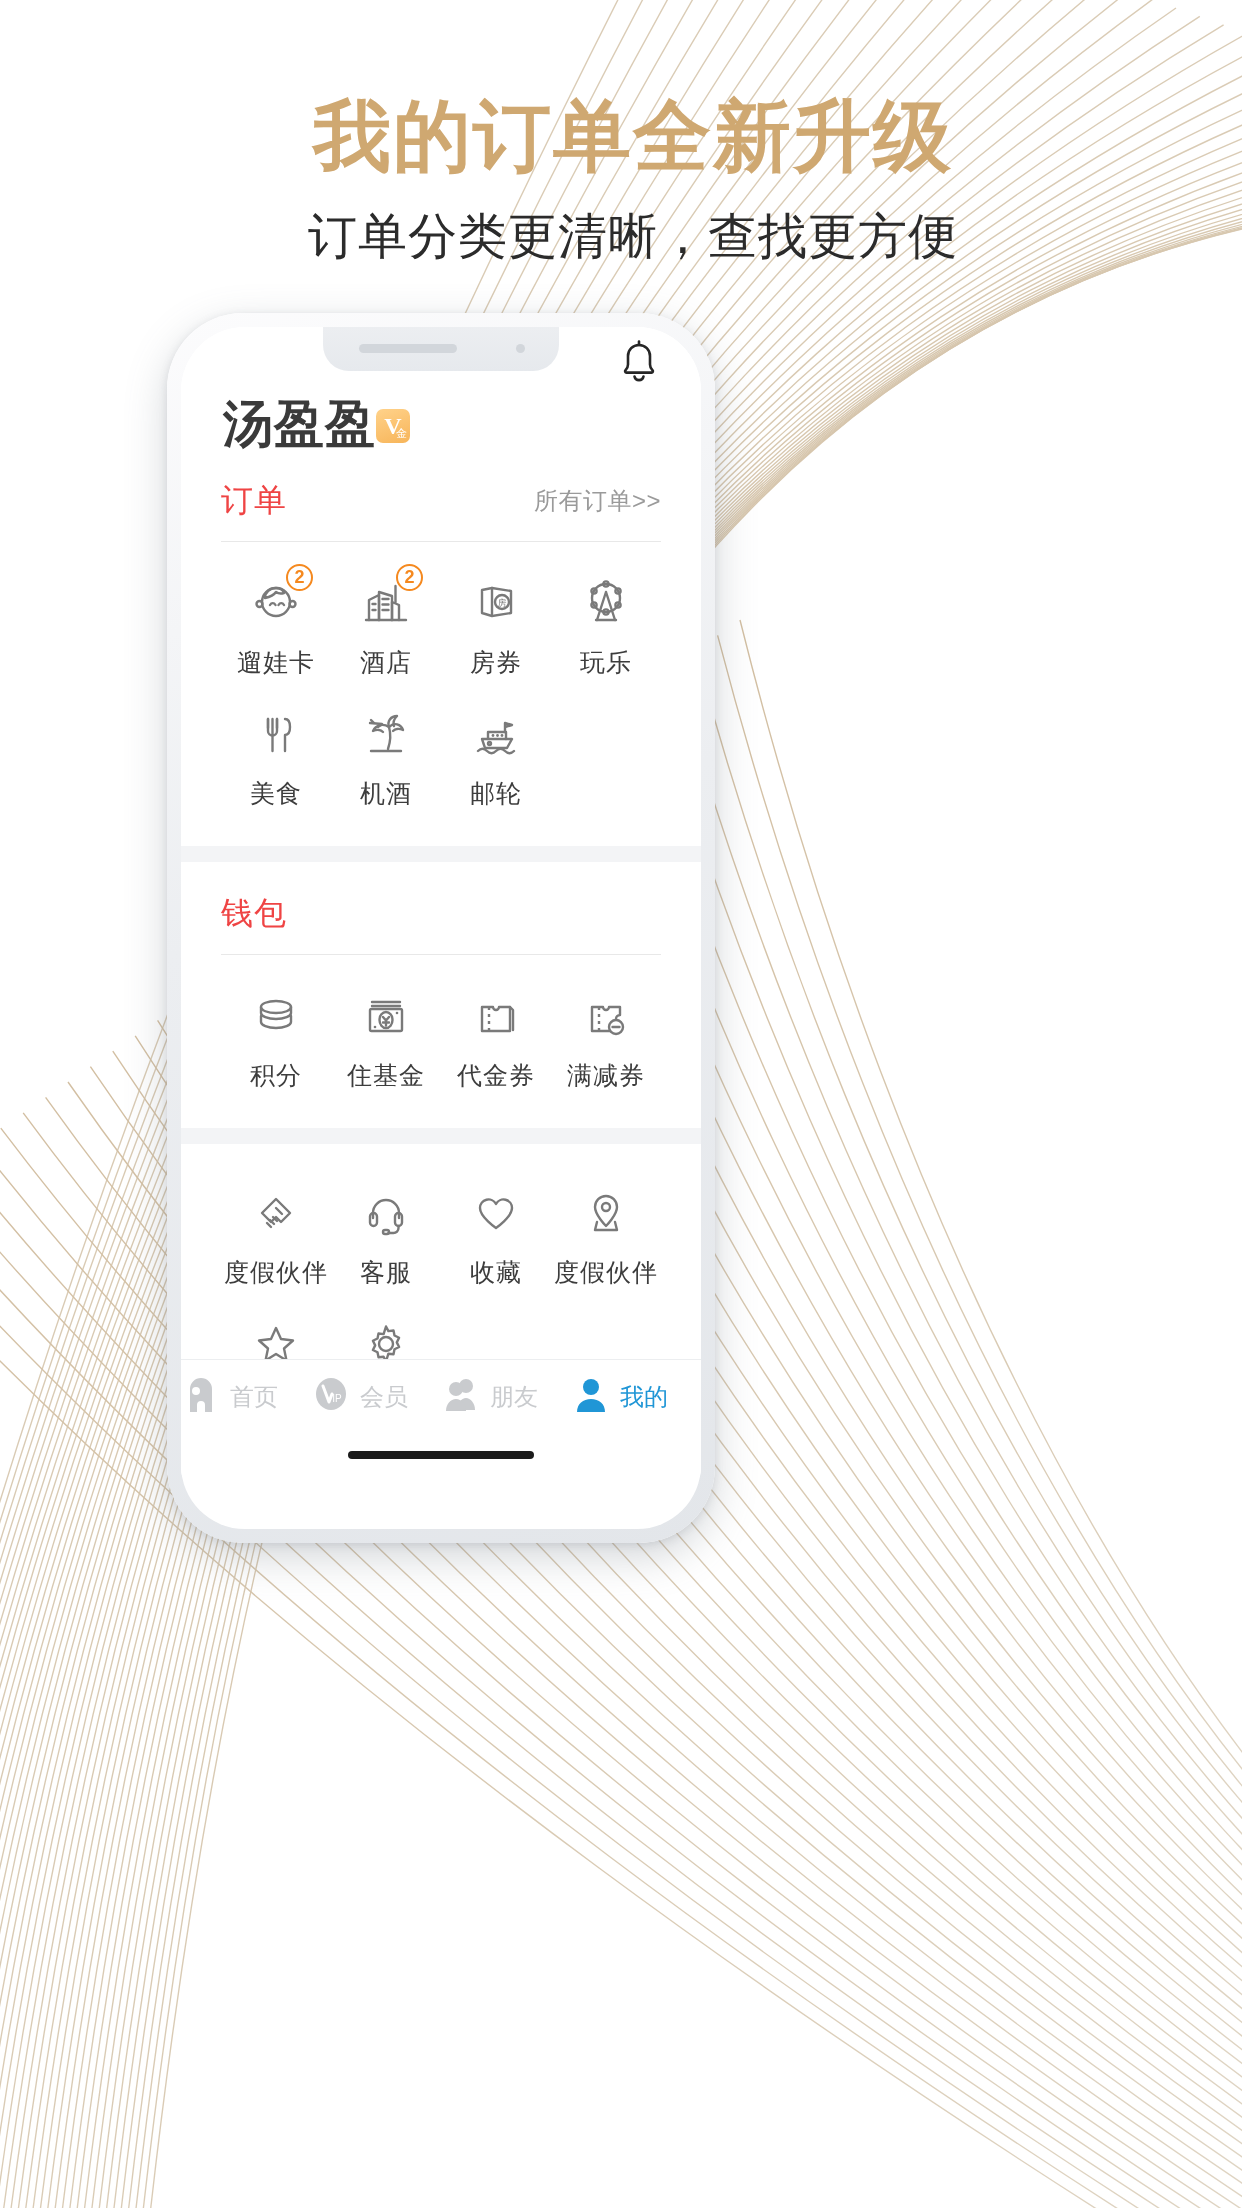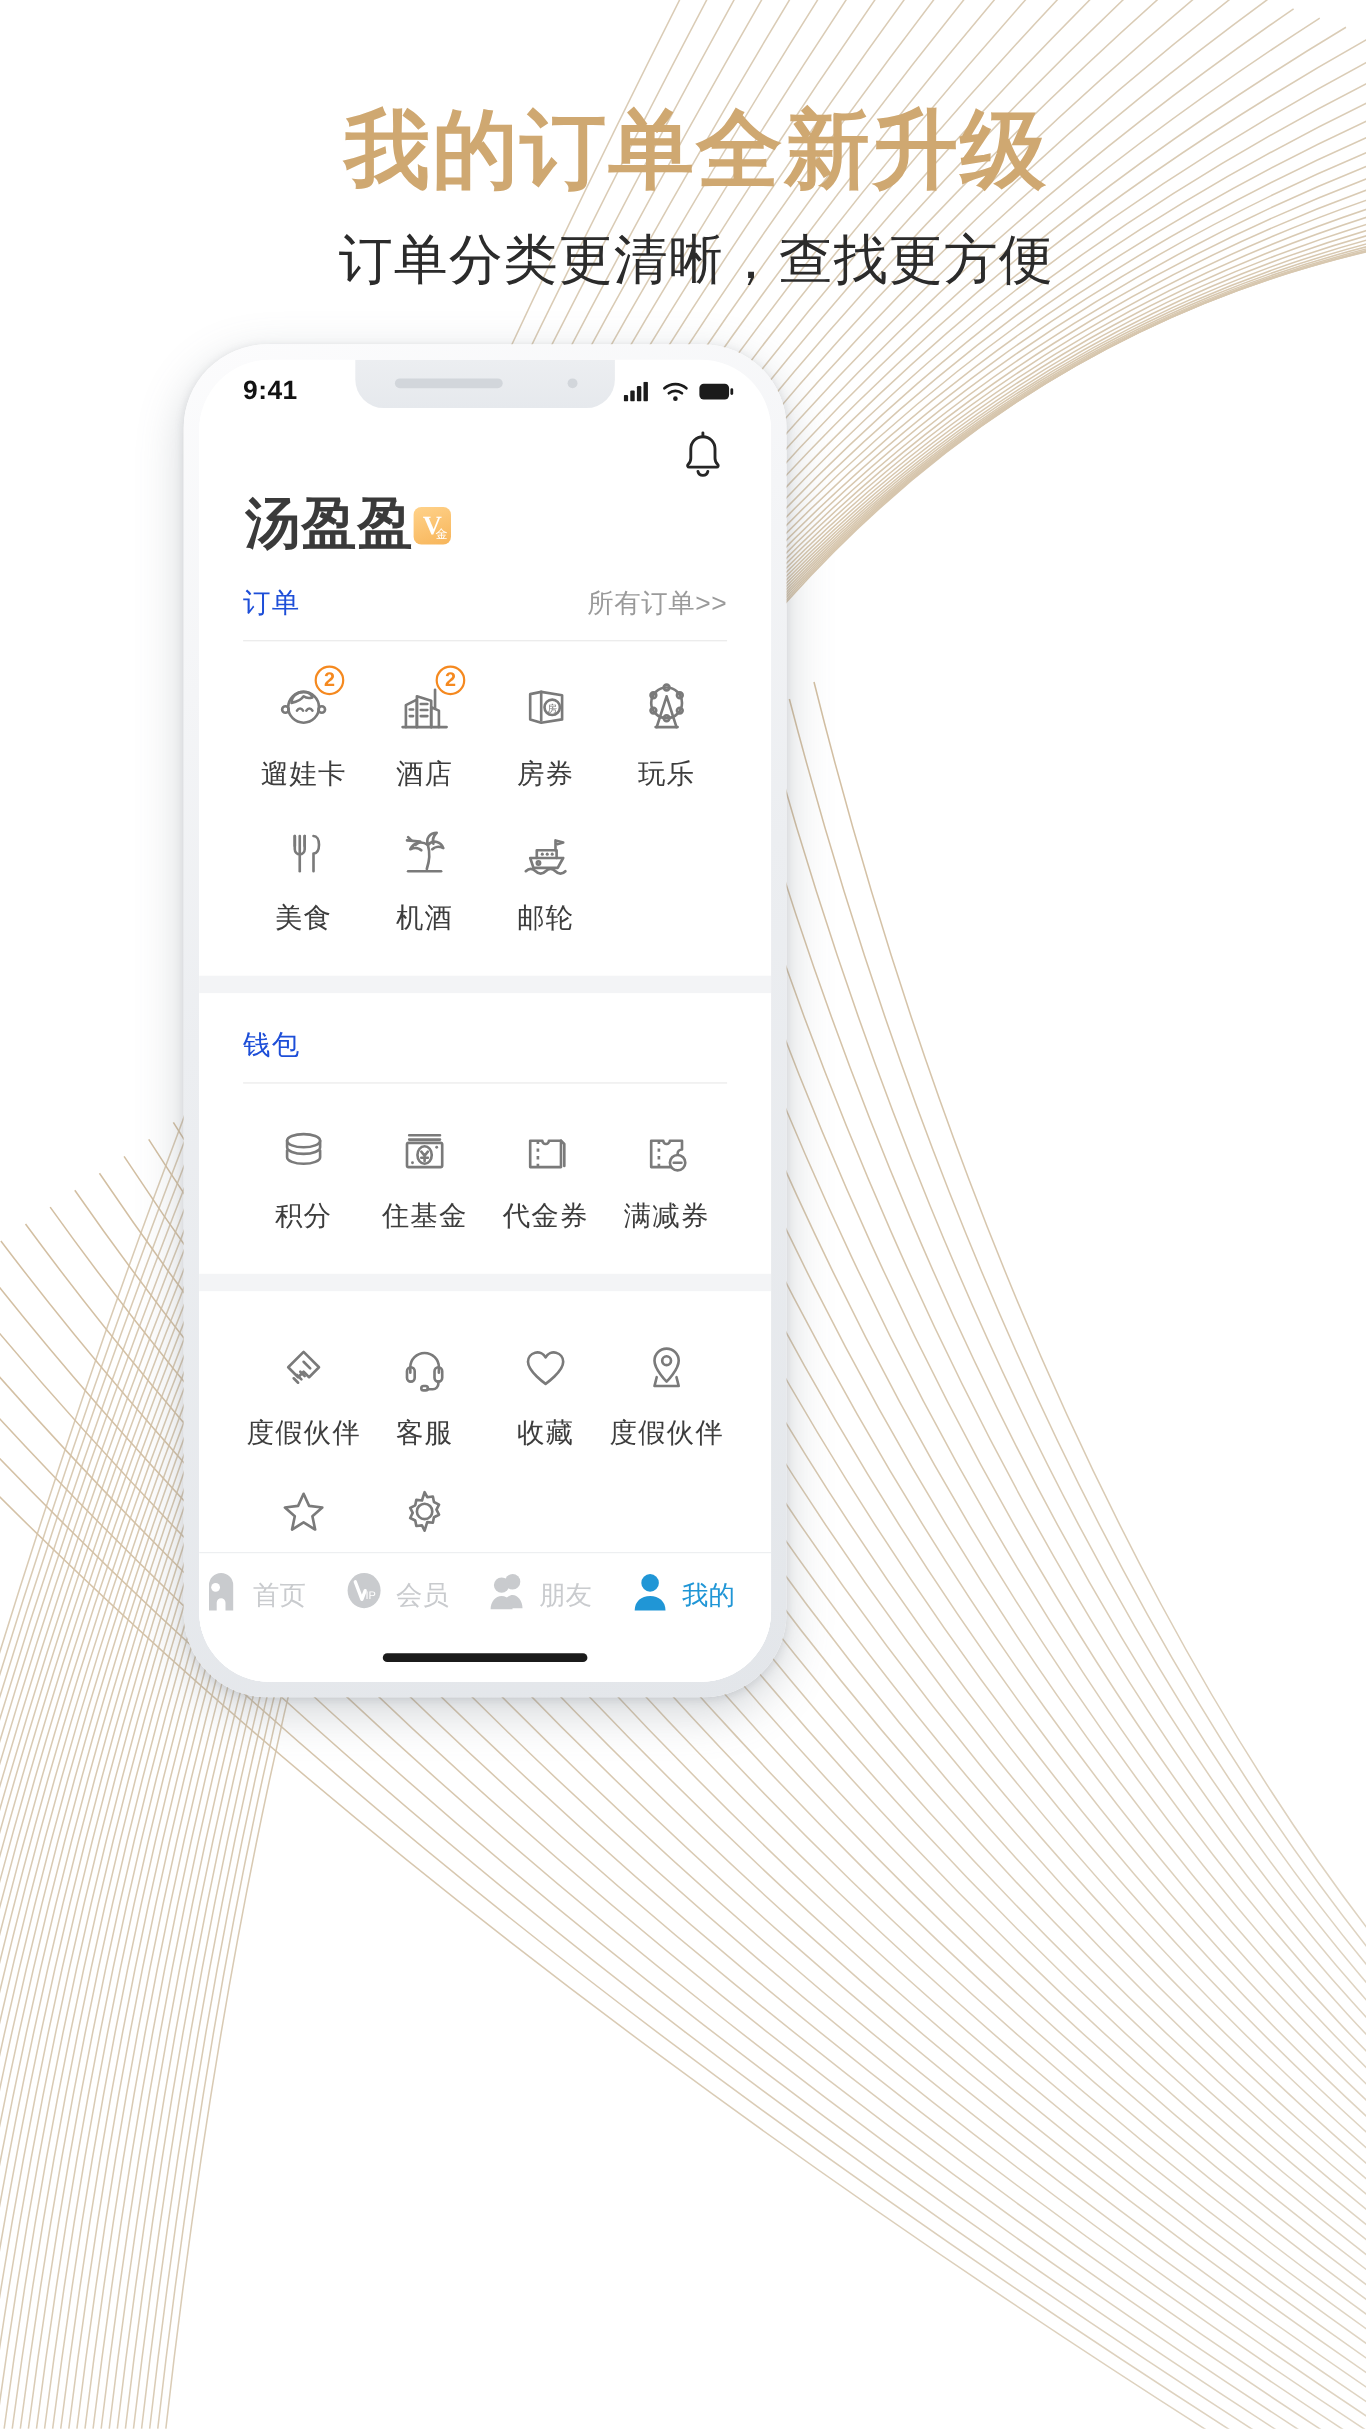--- a/index.html
+++ b/index.html
@@ -98,21 +98,21 @@
   .vip-badge .jin { position:absolute; right:3px; bottom:2px; font-size:11px; color:#fff; }
 
   
   .card { background:#fff; padding:0 40px; }
   .card + .gap { height:16px; background:#f3f4f6; }
 
   .sec-head {
     display:flex; align-items:center; justify-content:space-between;
     padding:30px 0 18px 0;
   }
-  .sec-title { font-size:25px; color:#1d4ed8; letter-spacing:1px;font-family:Liberation Serif, serif; }
+  .sec-title { font-size:32px; color:#ef4444; letter-spacing:1px;font-family:Liberation Serif, serif; }
   .sec-link  { font-size:24px; color:#9a9a9a; letter-spacing:.5px; }
   .divider { height:1px; background:#e8e8e8; }
 
   .grid {
     display:grid; grid-template-columns:repeat(4,1fr);
     row-gap:4px; padding:24px 0 22px 0;
   }
   .cell {
     display:flex; flex-direction:column; align-items:center;
     position:relative; padding:8px 0 14px 0;
@@ -254,40 +254,20 @@
 </div>
 
 <div class="phone">
   <div class="phone-inner">
 
     <div class="notch">
       <div class="speaker"></div>
       <div class="cam"></div>
     </div>
 
-    <div class="statusbar">
-      <div class="status-time">9:41</div>
-      <div class="status-right">
-        <svg width="26" height="18" viewBox="0 0 26 18">
-          <rect x="0" y="12" width="4" height="6" rx="1" fill="#1b1b1b"></rect>
-          <rect x="6" y="8" width="4" height="10" rx="1" fill="#1b1b1b"></rect>
-          <rect x="12" y="4" width="4" height="14" rx="1" fill="#1b1b1b"></rect>
-          <rect x="18" y="0" width="4" height="18" rx="1" fill="#1b1b1b"></rect>
-        </svg>
-        <svg width="24" height="18" viewBox="0 0 24 18">
-          <path d="M2 6 A15 15 0 0 1 22 6" stroke="#1b1b1b" stroke-width="2.4" fill="none" stroke-linecap="round"></path>
-          <path d="M6 10.5 A9.5 9.5 0 0 1 18 10.5" stroke="#1b1b1b" stroke-width="2.4" fill="none" stroke-linecap="round"></path>
-          <circle cx="12" cy="15.4" r="2.1" fill="#1b1b1b"></circle>
-        </svg>
-        <svg width="32" height="16" viewBox="0 0 32 16">
-          <rect x="0.8" y="0.8" width="27" height="14.4" rx="4" fill="#1b1b1b"></rect>
-          <rect x="29" y="5" width="2.6" height="6" rx="1.3" fill="#1b1b1b"></rect>
-        </svg>
-      </div>
-    </div>
 
     <div class="screen">
 
       <div class="bell-row">
         <svg width="44" height="46" viewBox="0 0 44 46">
           <path d="M22 6c-6.2 0-11 4.8-11 11v8.5c0 2.2-.9 4.2-2.5 5.7-.9.9-.3 2.4 1 2.4h25c1.3 0 1.9-1.5 1-2.4-1.6-1.5-2.5-3.5-2.5-5.7V17c0-6.2-4.8-11-11-11z" fill="none" stroke="#262626" stroke-width="2.6" stroke-linejoin="round"></path>
           <path d="M22 2.5v3.5" stroke="#262626" stroke-width="2.6" stroke-linecap="round"></path>
           <path d="M17.5 37.5a4.6 4.6 0 0 0 9 0" fill="none" stroke="#262626" stroke-width="2.6" stroke-linecap="round"></path>
         </svg>
       </div>

